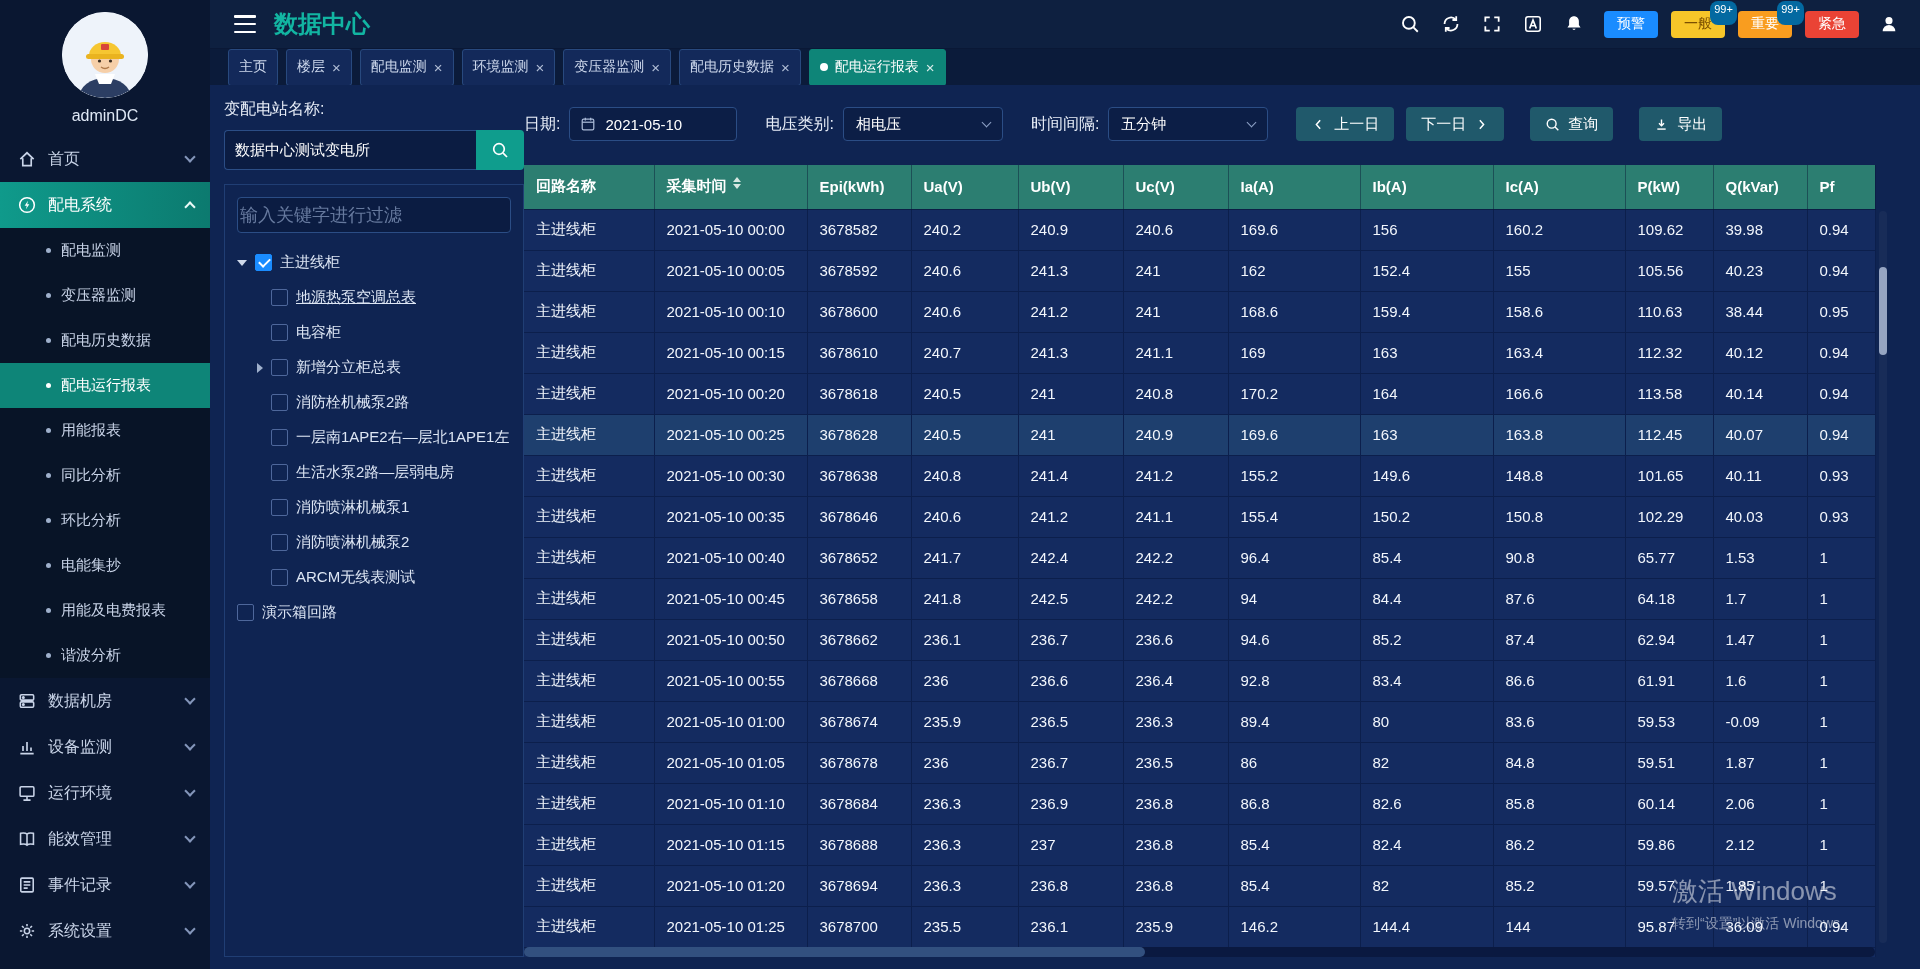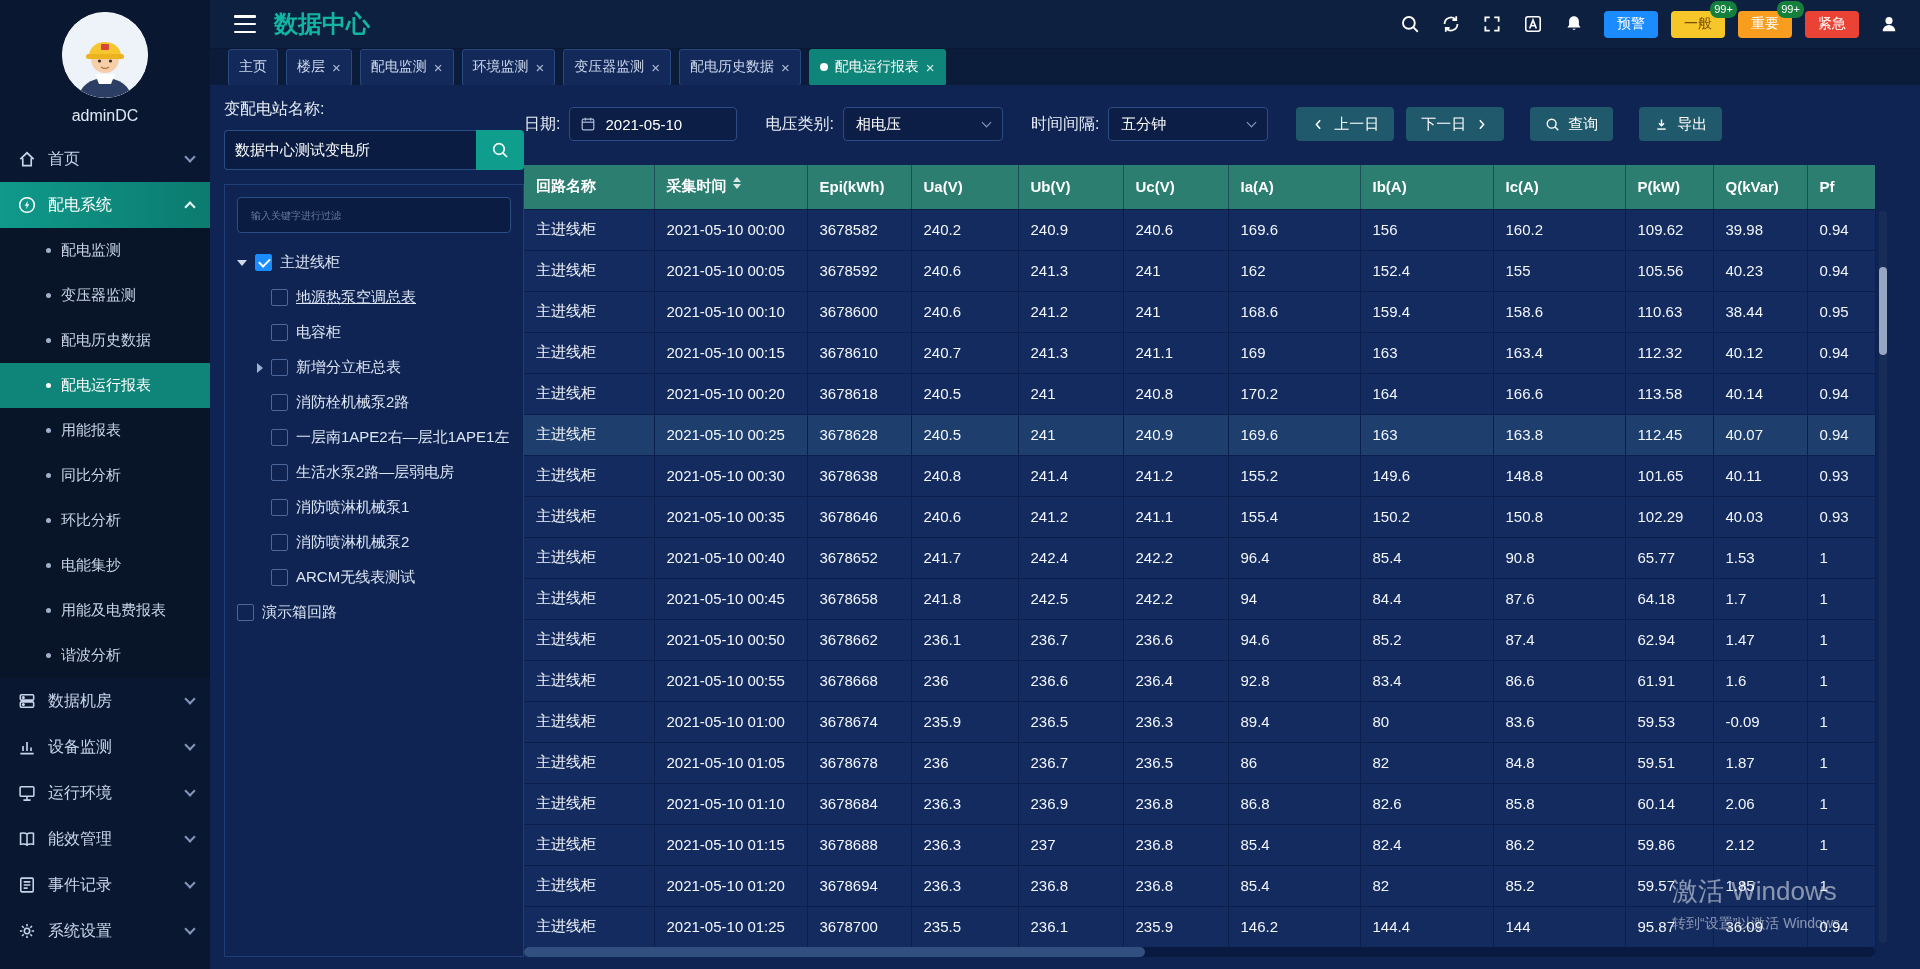--- a/index.html
+++ b/index.html
@@ -34,38 +34,38 @@
   .right { flex:1; min-width:0; display:flex; flex-direction:column; }
 
   .topbar { height:49px; flex-shrink:0; background:#0e2040; display:flex; align-items:center; padding:0 20px 0 24px; border-bottom:1px solid #0a1836; }
   .hamburger { width:22px; height:18px; display:flex; flex-direction:column; justify-content:space-between; cursor:pointer; }
   .hamburger i { display:block; height:2.5px; background:#fff; border-radius:1px; }
   .app-title { color:#12b5a2; font-size:24px; font-weight:bold; margin-left:18px; white-space:nowrap; }
   .topbar-right { margin-left:auto; display:flex; align-items:center; gap:19px; }
   .icon-btn { width:22px; height:22px; display:flex; align-items:center; justify-content:center; cursor:pointer; }
   .icon-btn svg { width:20px; height:20px; }
   .alarm-btn { height:27px; padding:0 13px; border-radius:4px; font-size:14px; display:flex; align-items:center; position:relative; cursor:pointer; white-space:nowrap; }
-  .badge { position:absolute; top:-10px; right:-12px; background:#15803d; color:#fff; font-size:11px; line-height:16px; height:17px; min-width:27px; text-align:center; border-radius:8px; padding:0 4px; }
+  .badge { position:absolute; top:-10px; right:-12px; background:#0369a1; color:#fff; font-size:11px; line-height:16px; height:24px; min-width:27px; text-align:center; border-radius:8px; padding:0 4px; }
 
   .tabbar { height:36px; flex-shrink:0; background:#0b1b3a; display:flex; align-items:center; padding-left:18px; gap:8px; }
   .tab { height:37px; padding:0 10px; background:#13295a; border:1px solid #28497e; border-radius:3px; color:#cdd8ec; font-size:14px; display:flex; align-items:center; gap:7px; cursor:pointer; white-space:nowrap; }
   .tab.active { background:#0e8578; border-color:#0e8578; color:#fff; }
   .tab .tdot { width:8px; height:8px; border-radius:50%; background:#fff; }
   .tab .close { font-size:15px; line-height:1; opacity:.85; }
 
   
   .content { flex:1; min-height:0; background:#0f2452; display:flex; padding:12px 14px; position:relative; }
 
   .station-panel { width:300px; flex-shrink:0; display:flex; flex-direction:column; min-height:0; }
   .station-label { font-size:16px; color:#e8eef8; margin:2px 0 10px; }
   .search-row { display:flex; height:40px; margin-bottom:14px; }
   .search-input { flex:1; min-width:0; background:#0b1c42; border:1px solid #2b4d85; border-right:none; border-radius:4px 0 0 4px; color:#fff; font-size:15px; padding:0 10px; outline:none; }
   .search-btn { width:48px; background:#0f9d8d; border:none; border-radius:0 4px 4px 0; display:flex; align-items:center; justify-content:center; cursor:pointer; }
   .tree-box { flex:1; min-height:0; border:1px solid #203e74; padding:12px; display:flex; flex-direction:column; }
-  .filter-input { height:36px; width:100%; background:#0b1c42; border:1px solid #2b4d85; border-radius:4px; color:#0ea5e9; font-size:10px; padding:0 13px; margin-bottom:12px; outline:none; }
+  .filter-input { height:36px; width:100%; background:#0b1c42; border:1px solid #2b4d85; border-radius:4px; color:#0ea5e9; font-size:18px; padding:0 2px; margin-bottom:12px; outline:none; }
   .filter-input::placeholder { color:#66799e; }
   .tree { flex:1; overflow:hidden; }
   .tree-row { display:flex; align-items:center; height:35px; cursor:pointer; color:#dde6f4; font-size:15px; white-space:nowrap; }
   .caret-down { width:0; height:0; border-left:5px solid transparent; border-right:5px solid transparent; border-top:6px solid #cfd9ea; margin-right:8px; flex-shrink:0; }
   .caret-right { width:0; height:0; border-top:5px solid transparent; border-bottom:5px solid transparent; border-left:6px solid #9fb0cc; margin-right:8px; flex-shrink:0; }
   .tree-spacer { width:14px; flex-shrink:0; }
   .tree-check { width:17px; height:17px; border:1px solid #4e679b; border-radius:2px; margin-right:8px; position:relative; flex-shrink:0; background:transparent; }
   .tree-check.checked { background:#1a8cff; border-color:#1a8cff; }
   .tree-check.checked::after { content:''; position:absolute; left:5px; top:1px; width:5px; height:9px; border-right:2px solid #fff; border-bottom:2px solid #fff; transform:rotate(45deg); }
   .tree-label { overflow:hidden; text-overflow:ellipsis; }

